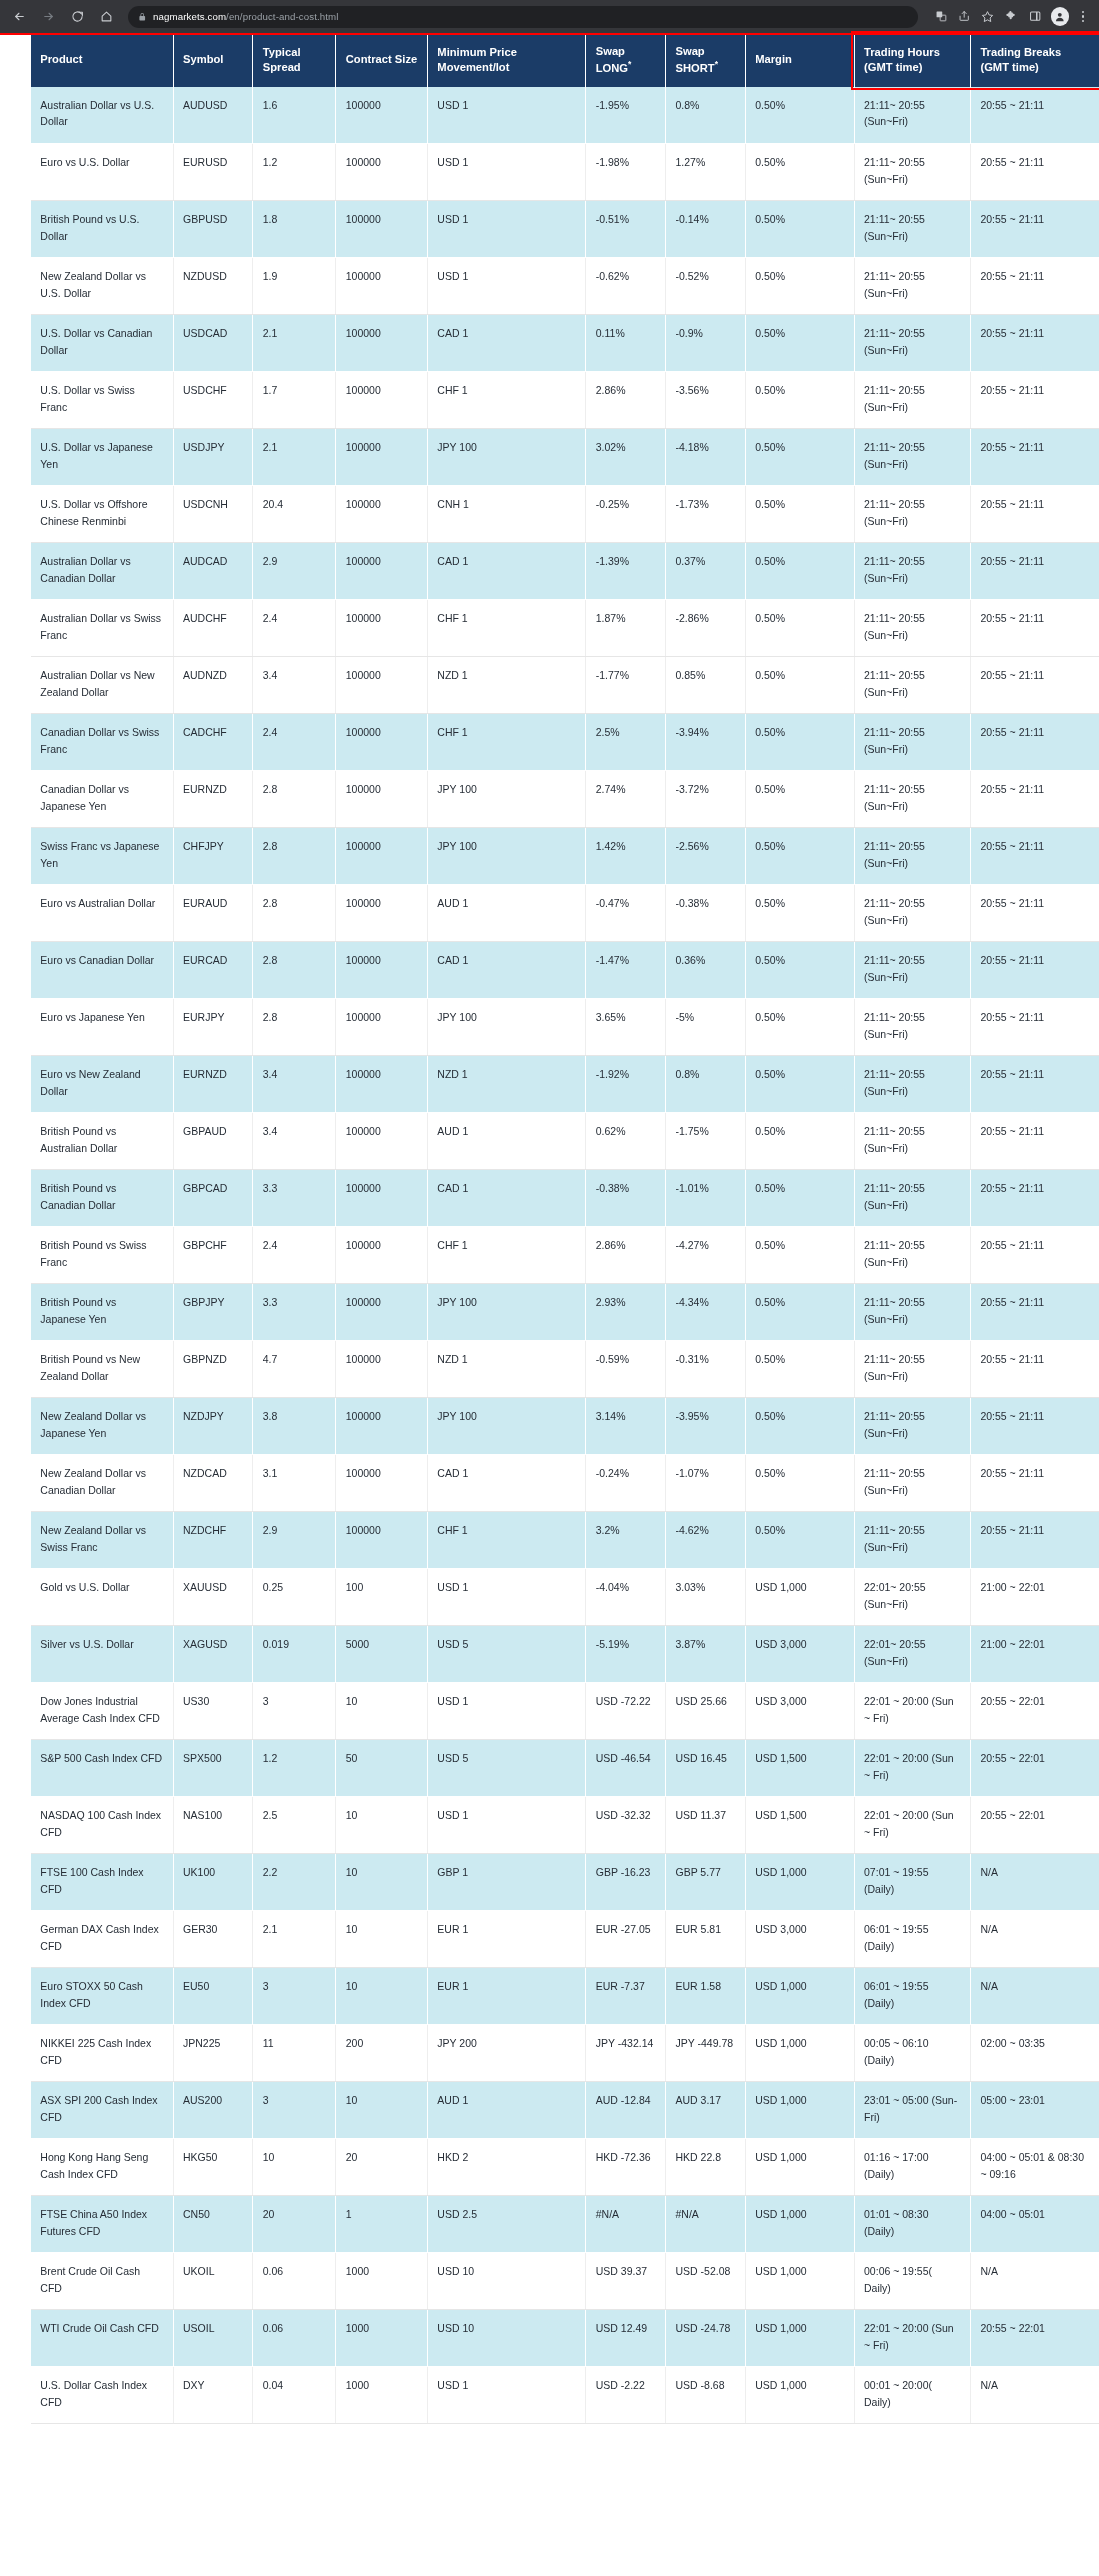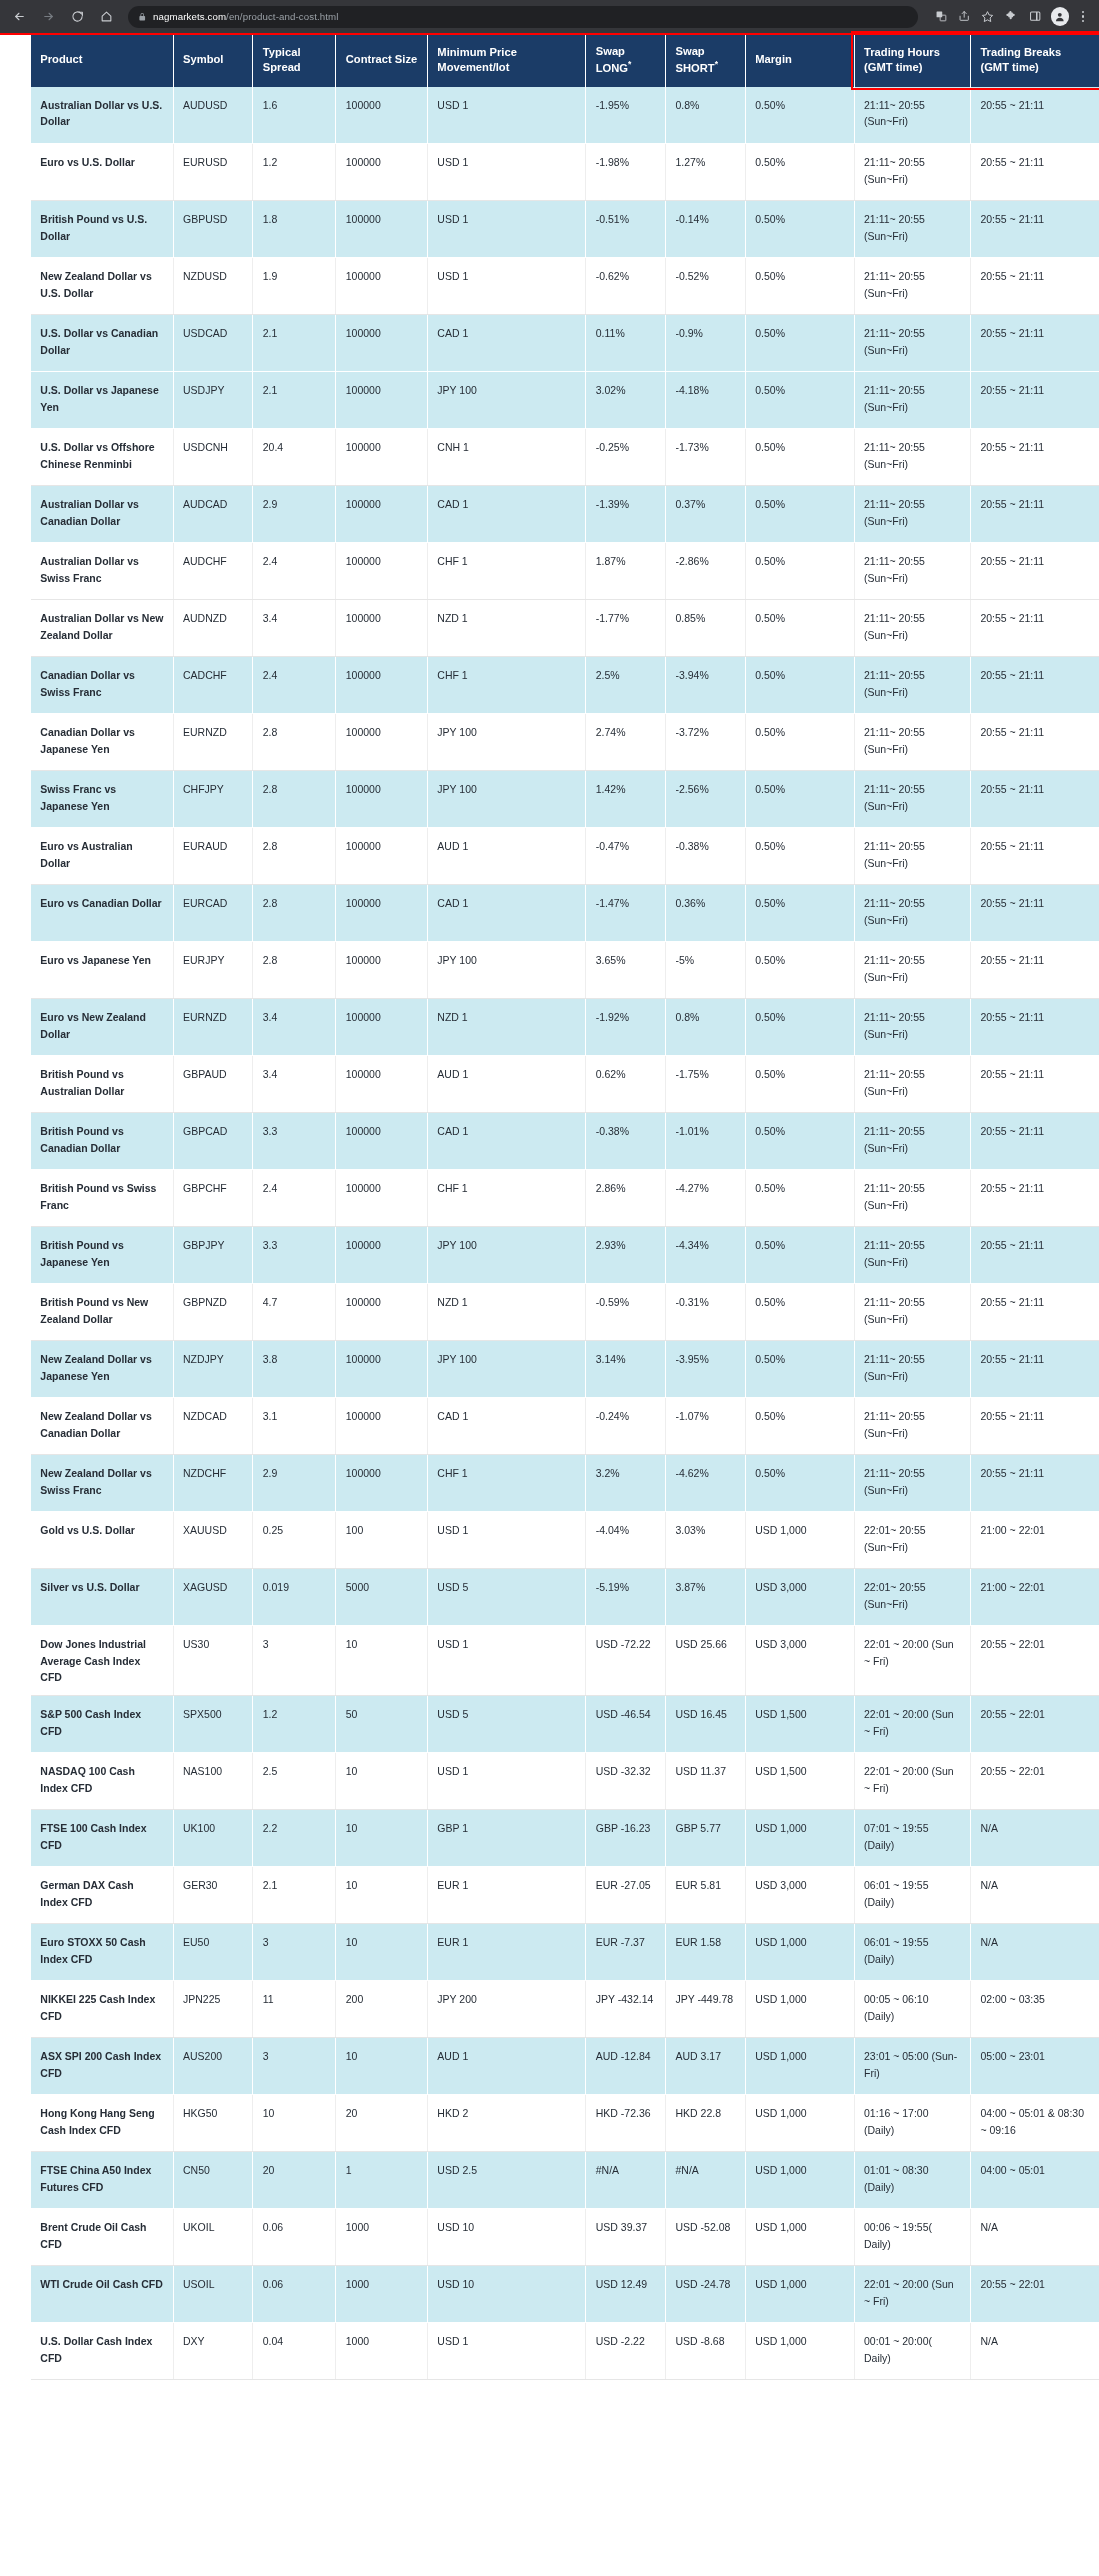--- a/index.html
+++ b/index.html
@@ -100,21 +100,21 @@
     vertical-align: top;
     border-bottom: 0.8px solid #ffffff;
     border-right: 0.8px solid #ffffff;
     line-height: 1.55;
     height: 57px;
   }
   table.product-table tbody td:last-child { border-right: none; }
   table.product-table tbody tr.odd td { background: #cceaf1; }
   table.product-table tbody tr.even td { background: #ffffff; border-bottom: 0.8px solid #e6e6e6; border-right: 0.8px solid #eeeeee; }
   table.product-table tbody tr.even td:last-child { border-right: none; }
-  td.col-product { font-weight: bold; margin-top: 39px; }
+  td.col-product { font-weight: normal; margin-top: 39px; }
 
   
   col.c-product  { width: 132px; }
   col.c-symbol   { width: 74px; }
   col.c-spread   { width: 77px; }
   col.c-contract { width: 85px; }
   col.c-minmove  { width: 147px; }
   col.c-swaplong { width: 74px; }
   col.c-swapshort{ width: 74px; }
   col.c-margin   { width: 101px; }
@@ -305,20 +305,32 @@
             <td>USDCAD</td>
             <td>2.1</td>
             <td>100000</td>
             <td>CAD 1</td>
             <td>0.11%</td>
             <td>-0.9%</td>
             <td>0.50%</td>
             <td>21:11~ 20:55 (Sun~Fri)</td>
             <td>20:55 ~ 21:11</td>
           </tr>
+          <tr class="even">
+            <td class="col-product">U.S. Dollar vs Swiss Franc</td>
+            <td>USDCHF</td>
+            <td>1.7</td>
+            <td>100000</td>
+            <td>CHF 1</td>
+            <td>2.86%</td>
+            <td>-3.56%</td>
+            <td>0.50%</td>
+            <td>21:11~ 20:55 (Sun~Fri)</td>
+            <td>20:55 ~ 21:11</td>
+          </tr>
           <tr class="odd">
             <td class="col-product">U.S. Dollar vs Japanese Yen</td>
             <td>USDJPY</td>
             <td>2.1</td>
             <td>100000</td>
             <td>JPY 100</td>
             <td>3.02%</td>
             <td>-4.18%</td>
             <td>0.50%</td>
             <td>21:11~ 20:55 (Sun~Fri)</td>

